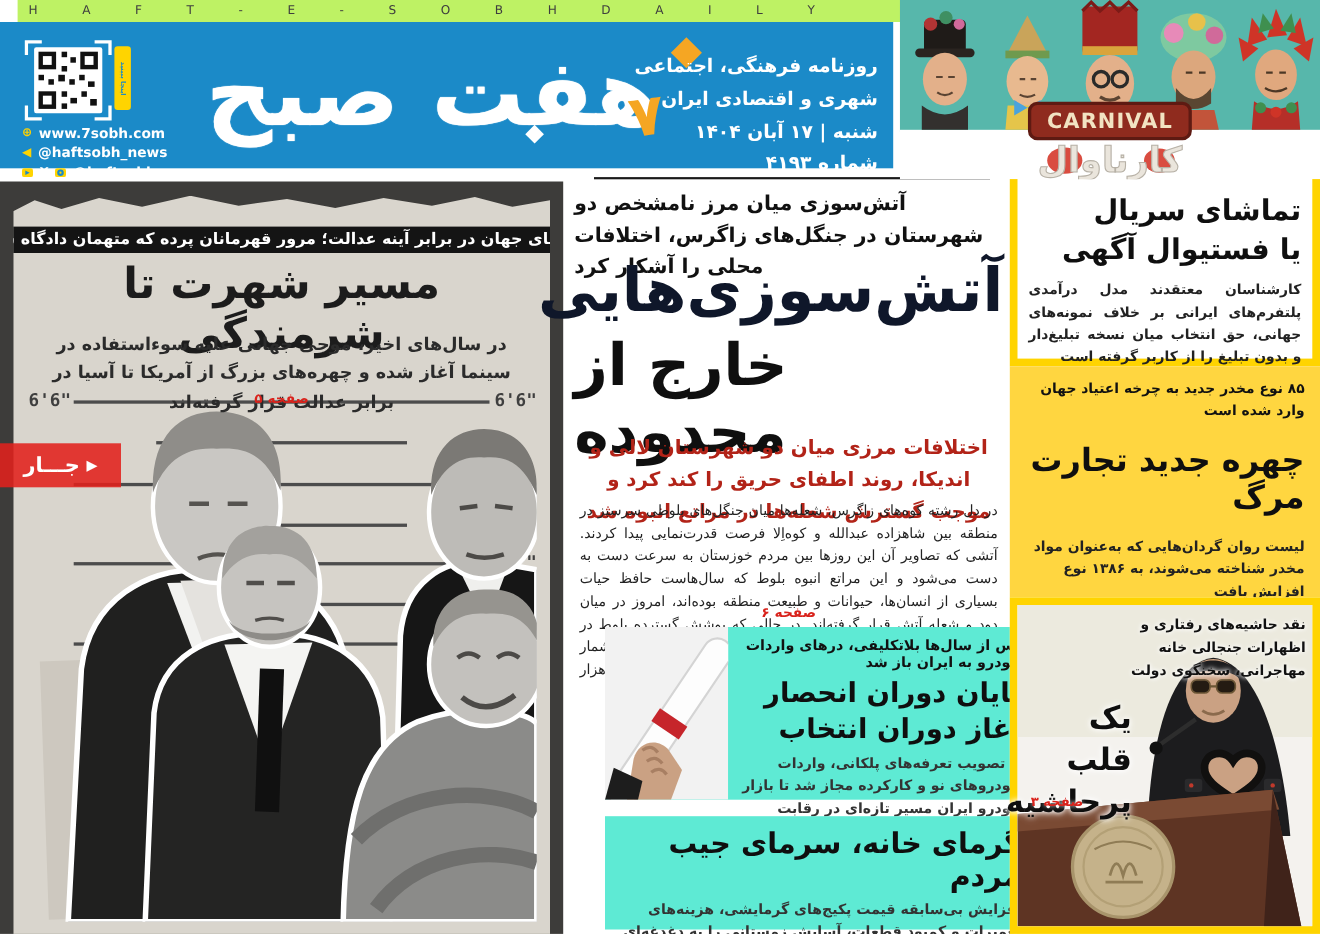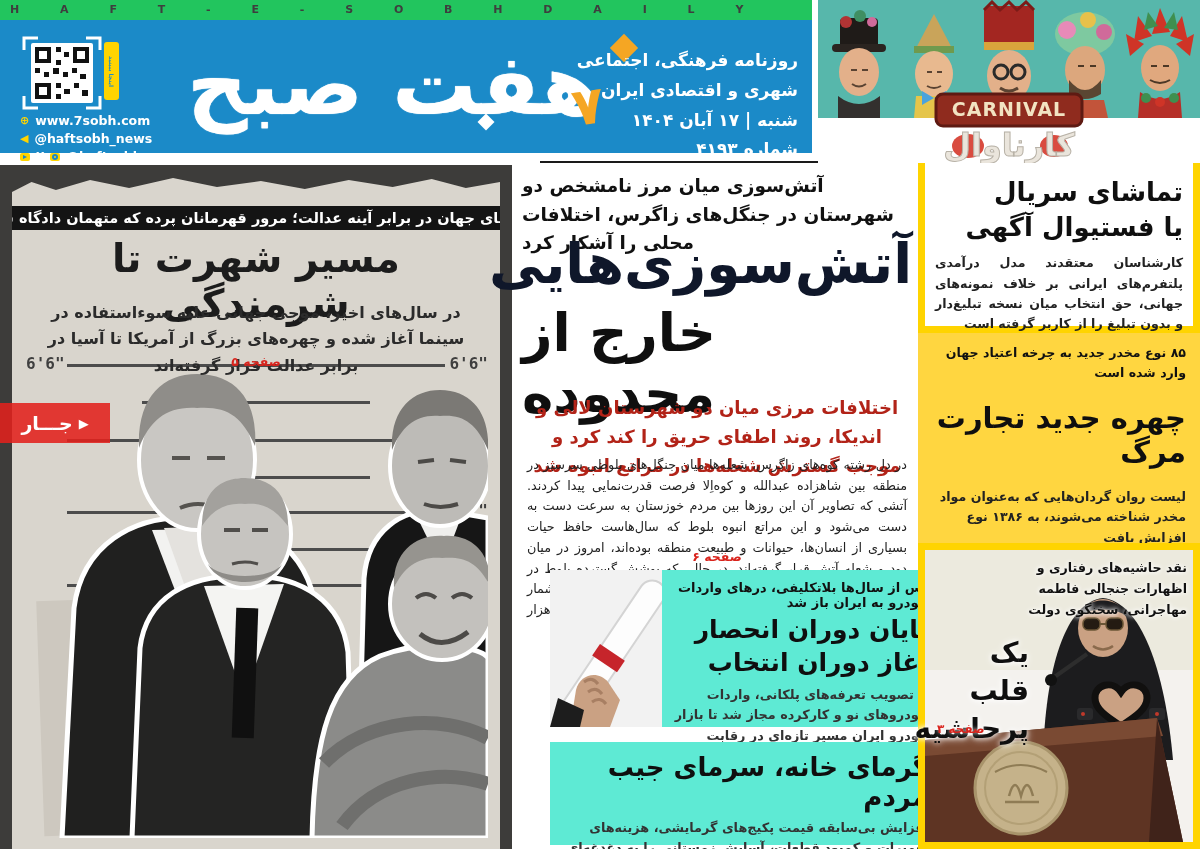--- a/index.html
+++ b/index.html
@@ -2,22 +2,22 @@
 <html><head>
 <meta charset="utf-8">
 <style>
   html,body{margin:0;padding:0;background:#fff;}
   #page{position:relative;width:1200px;height:849px;background:#fff;overflow:hidden;
         font-family:"DejaVu Sans",sans-serif;}
   .rtl{direction:rtl;}
   .red{color:#d9231c;}
 
   
-  #topbar{position:absolute;left:0;top:0;width:812px;height:20px;background:#22c55e;
-          color:#3e3e3e;font-size:11px;font-weight:bold;line-height:20px;
+  #topbar{position:absolute;left:16px;top:0;width:812px;height:20px;background:#bef264;
+          color:#3e3e3e;font-size:11px;font-weight:normal;line-height:20px;
           padding:0 10px;box-sizing:border-box;word-spacing:37px;white-space:nowrap;overflow:hidden;}
 
   
   #masthead{position:absolute;left:0;top:20px;width:812px;height:133px;background:#1b8ac8;}
   #qr{position:absolute;left:22px;top:14px;}
   #qrtag{position:absolute;left:104px;top:22px;width:15px;height:58px;background:#ffd400;
          border-radius:3px;color:#1b8ac8;font-size:6px;font-weight:bold;
          writing-mode:vertical-rl;text-align:center;line-height:15px;}
   #links{position:absolute;left:20px;top:92px;color:#fff;font-size:12.5px;font-weight:bold;line-height:1.45;}
   #links .row{display:flex;align-items:center;gap:6px;}
@@ -399,21 +399,21 @@
       <circle cx="126" cy="130" r="6" fill="#111"></circle>
 
       <path d="M0 190 L232 168 L258 292 L0 292 Z" fill="#5e3423"></path>
       <path d="M0 190 L232 168 L238 186 L0 206 Z" fill="#7a4a33"></path>
       <path d="M232 168 L258 292 L224 292 Z" fill="#40231a"></path>
       <circle cx="96" cy="238" r="46" fill="#c5b28a" stroke="#a8946b" stroke-width="3"></circle>
       <circle cx="96" cy="238" r="36" fill="none" stroke="#b3a076" stroke-width="2"></circle>
       <path d="M84 246 q6 -22 12 0 q6 -22 12 0 M80 252 h34" stroke="#8f7c55" stroke-width="2.5" fill="none"></path>
       <path d="M70 222 q26 -14 52 0" stroke="#8f7c55" stroke-width="2" fill="none"></path>
     </svg>
-    <div id="rC-kicker" class="rtl">نقد حاشیه‌های رفتاری و اظهارات جنجالی فاطمه مهاجرانی، سخنگوی دولت</div>
+    <div id="rC-kicker" class="rtl">نقد حاشیه‌های رفتاری و اظهارات جنجالی خانه مهاجرانی، سخنگوی دولت</div>
     <div id="rC-title" class="rtl">
       <div>یک قلب</div>
       <div>پرحاشیه</div>
     </div>
     <div id="rC-page" class="red rtl">صفحه ۳</div>
   </div>
 
 </div>
 
 </body></html>

